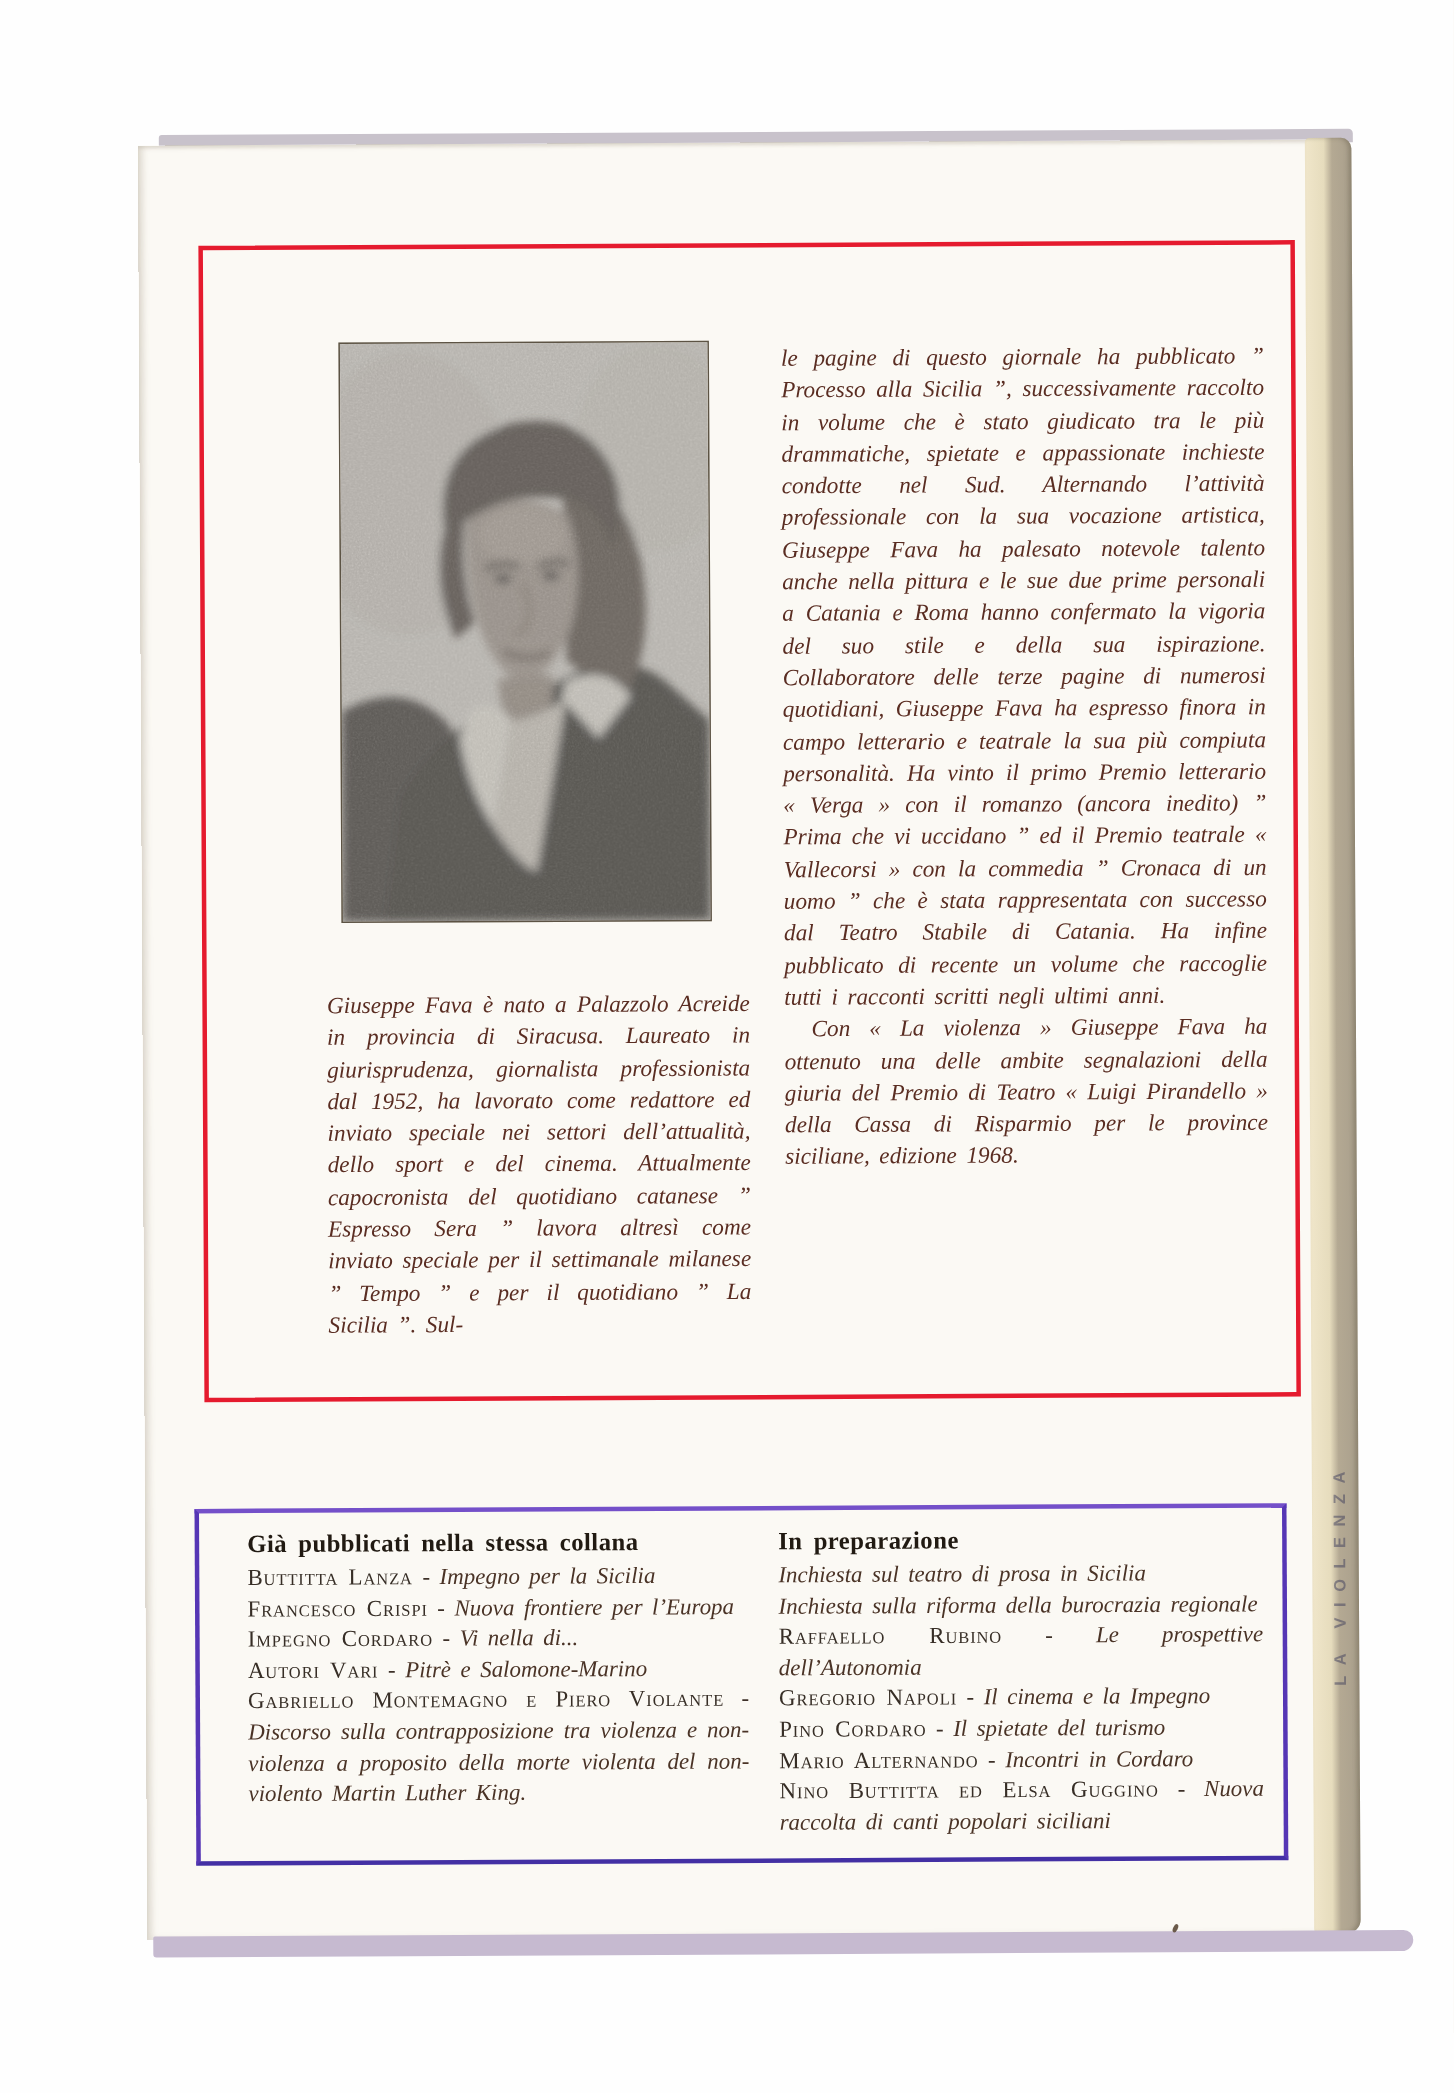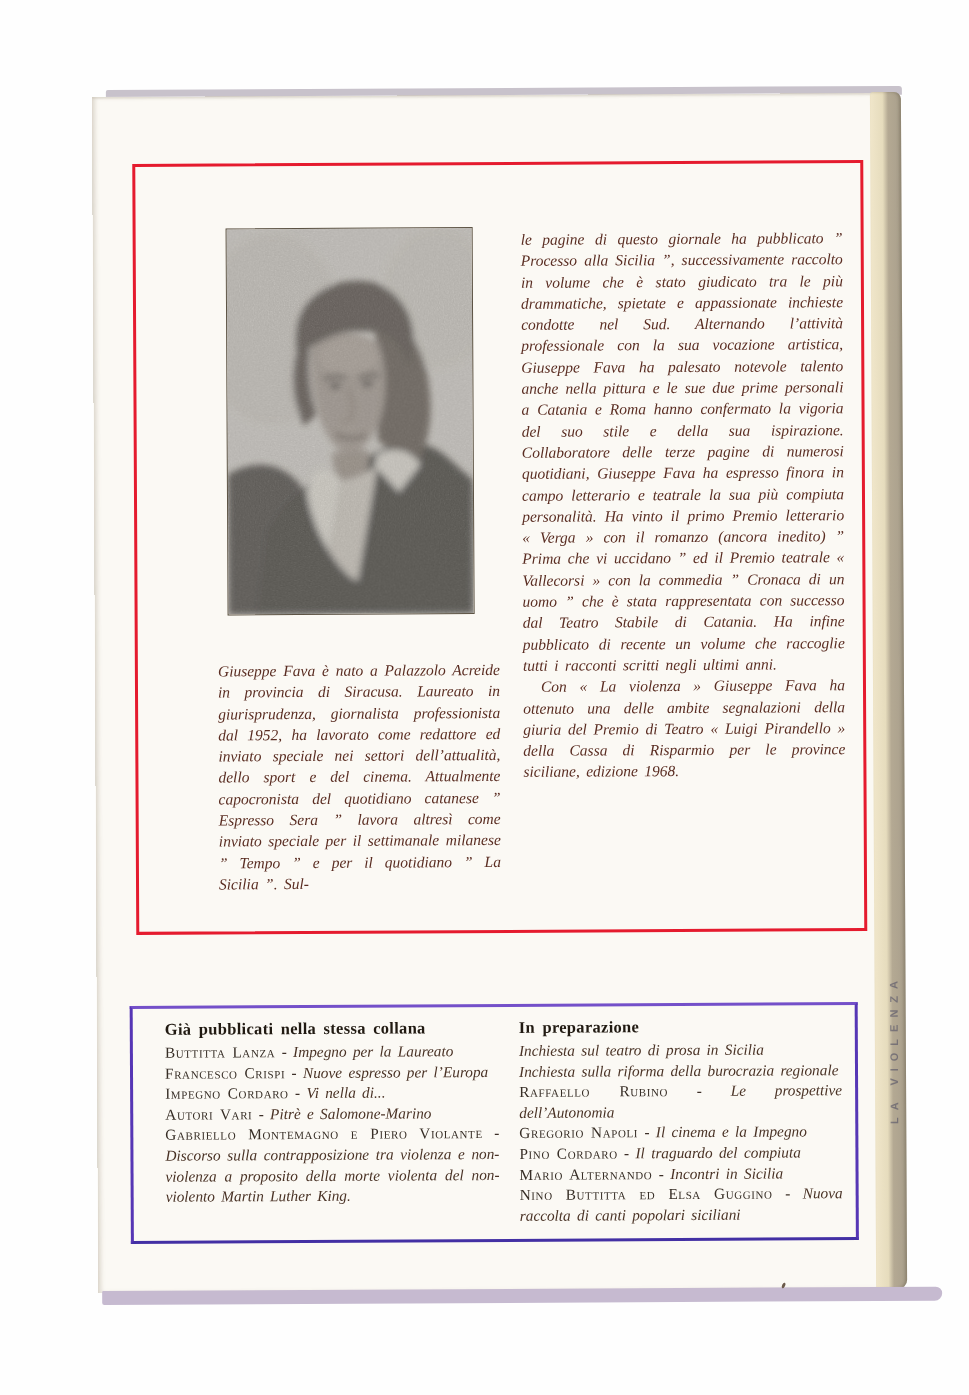--- a/index.html
+++ b/index.html
@@ -136,36 +136,36 @@
       <div class="right-col">
         <p class="bio-text">le pagine di questo giornale ha pubblicato ” Processo alla Sicilia ”, successivamente raccolto in volume che è stato giudicato tra le più drammatiche, spietate e appassionate inchieste condotte nel Sud. Alternando l’attività professionale con la sua vocazione artistica, Giuseppe Fava ha palesato notevole talento anche nella pittura e le sue due prime personali a Catania e Roma hanno confermato la vigoria del suo stile e della sua ispirazione. Collaboratore delle terze pagine di numerosi quotidiani, Giuseppe Fava ha espresso finora in campo letterario e teatrale la sua più compiuta personalità. Ha vinto il primo Premio letterario « Verga » con il romanzo (ancora inedito) ” Prima che vi uccidano ” ed il Premio teatrale « Vallecorsi » con la commedia ” Cronaca di un uomo ” che è stata rappresentata con successo dal Teatro Stabile di Catania. Ha infine pubblicato di recente un volume che raccoglie tutti i racconti scritti negli ultimi anni.</p>
         <p class="bio-text indent">Con « La violenza » Giuseppe Fava ha ottenuto una delle ambite segnalazioni della giuria del Premio di Teatro « Luigi Pirandello » della Cassa di Risparmio per le province siciliane, edizione 1968.</p>
       </div>
     </div>
 
     <div class="purple-box">
       <div class="cat-col left">
         <h3 class="cat-heading">Già pubblicati nella stessa collana</h3>
         <div>
-            <div class="book-item"><span class="author">Buttitta Lanza</span> - <span class="title">Impegno per la Laureato</span></div>
-            <div class="book-item"><span class="author">Francesco Crispi</span> - <span class="title">Nuove espresso per l’Europa</span></div>
+            <div class="book-item"><span class="author">Buttitta Lanza</span> - <span class="title">Impegno per la Sicilia</span></div>
+            <div class="book-item"><span class="author">Francesco Crispi</span> - <span class="title">Nuova frontiere per l’Europa</span></div>
             <div class="book-item"><span class="author">Impegno Cordaro</span> - <span class="title">Vi nella di...</span></div>
             <div class="book-item"><span class="author">Autori Vari</span> - <span class="title">Pitrè e Salomone-Marino</span></div>
             <div class="book-item"><span class="author">Gabriello Montemagno e Piero Violante</span> - <span class="title">Discorso sulla contrapposizione tra violenza e non-violenza a proposito della morte violenta del non-violento Martin Luther King.</span></div>
           </div>
       </div>
       <div class="cat-col right">
         <h3 class="cat-heading">In preparazione</h3>
         <div>
             <div class="book-item"><span class="title">Inchiesta sul teatro di prosa in Sicilia</span></div>
             <div class="book-item"><span class="title">Inchiesta sulla riforma della burocrazia regionale</span></div>
             <div class="book-item"><span class="author">Raffaello Rubino</span> - <span class="title">Le prospettive dell’Autonomia</span></div>
             <div class="book-item"><span class="author">Gregorio Napoli</span> - <span class="title">Il cinema e la Impegno</span></div>
-            <div class="book-item"><span class="author">Pino Cordaro</span> - <span class="title">Il traguardo del compiuta</span></div>
-            <div class="book-item"><span class="author">Mario Alternando</span> - <span class="title">Incontri in Sicilia</span></div>
+            <div class="book-item"><span class="author">Pino Cordaro</span> - <span class="title">Il spietate del turismo</span></div>
+            <div class="book-item"><span class="author">Mario Alternando</span> - <span class="title">Incontri in Cordaro</span></div>
             <div class="book-item"><span class="author">Nino Buttitta ed Elsa Guggino</span> - <span class="title">Nuova raccolta di canti popolari siciliani</span></div>
           </div>
       </div>
     </div>
 
   </div>
 
   <div class="spine">
     <span class="spine-text">LA VIOLENZA</span>
   </div>

